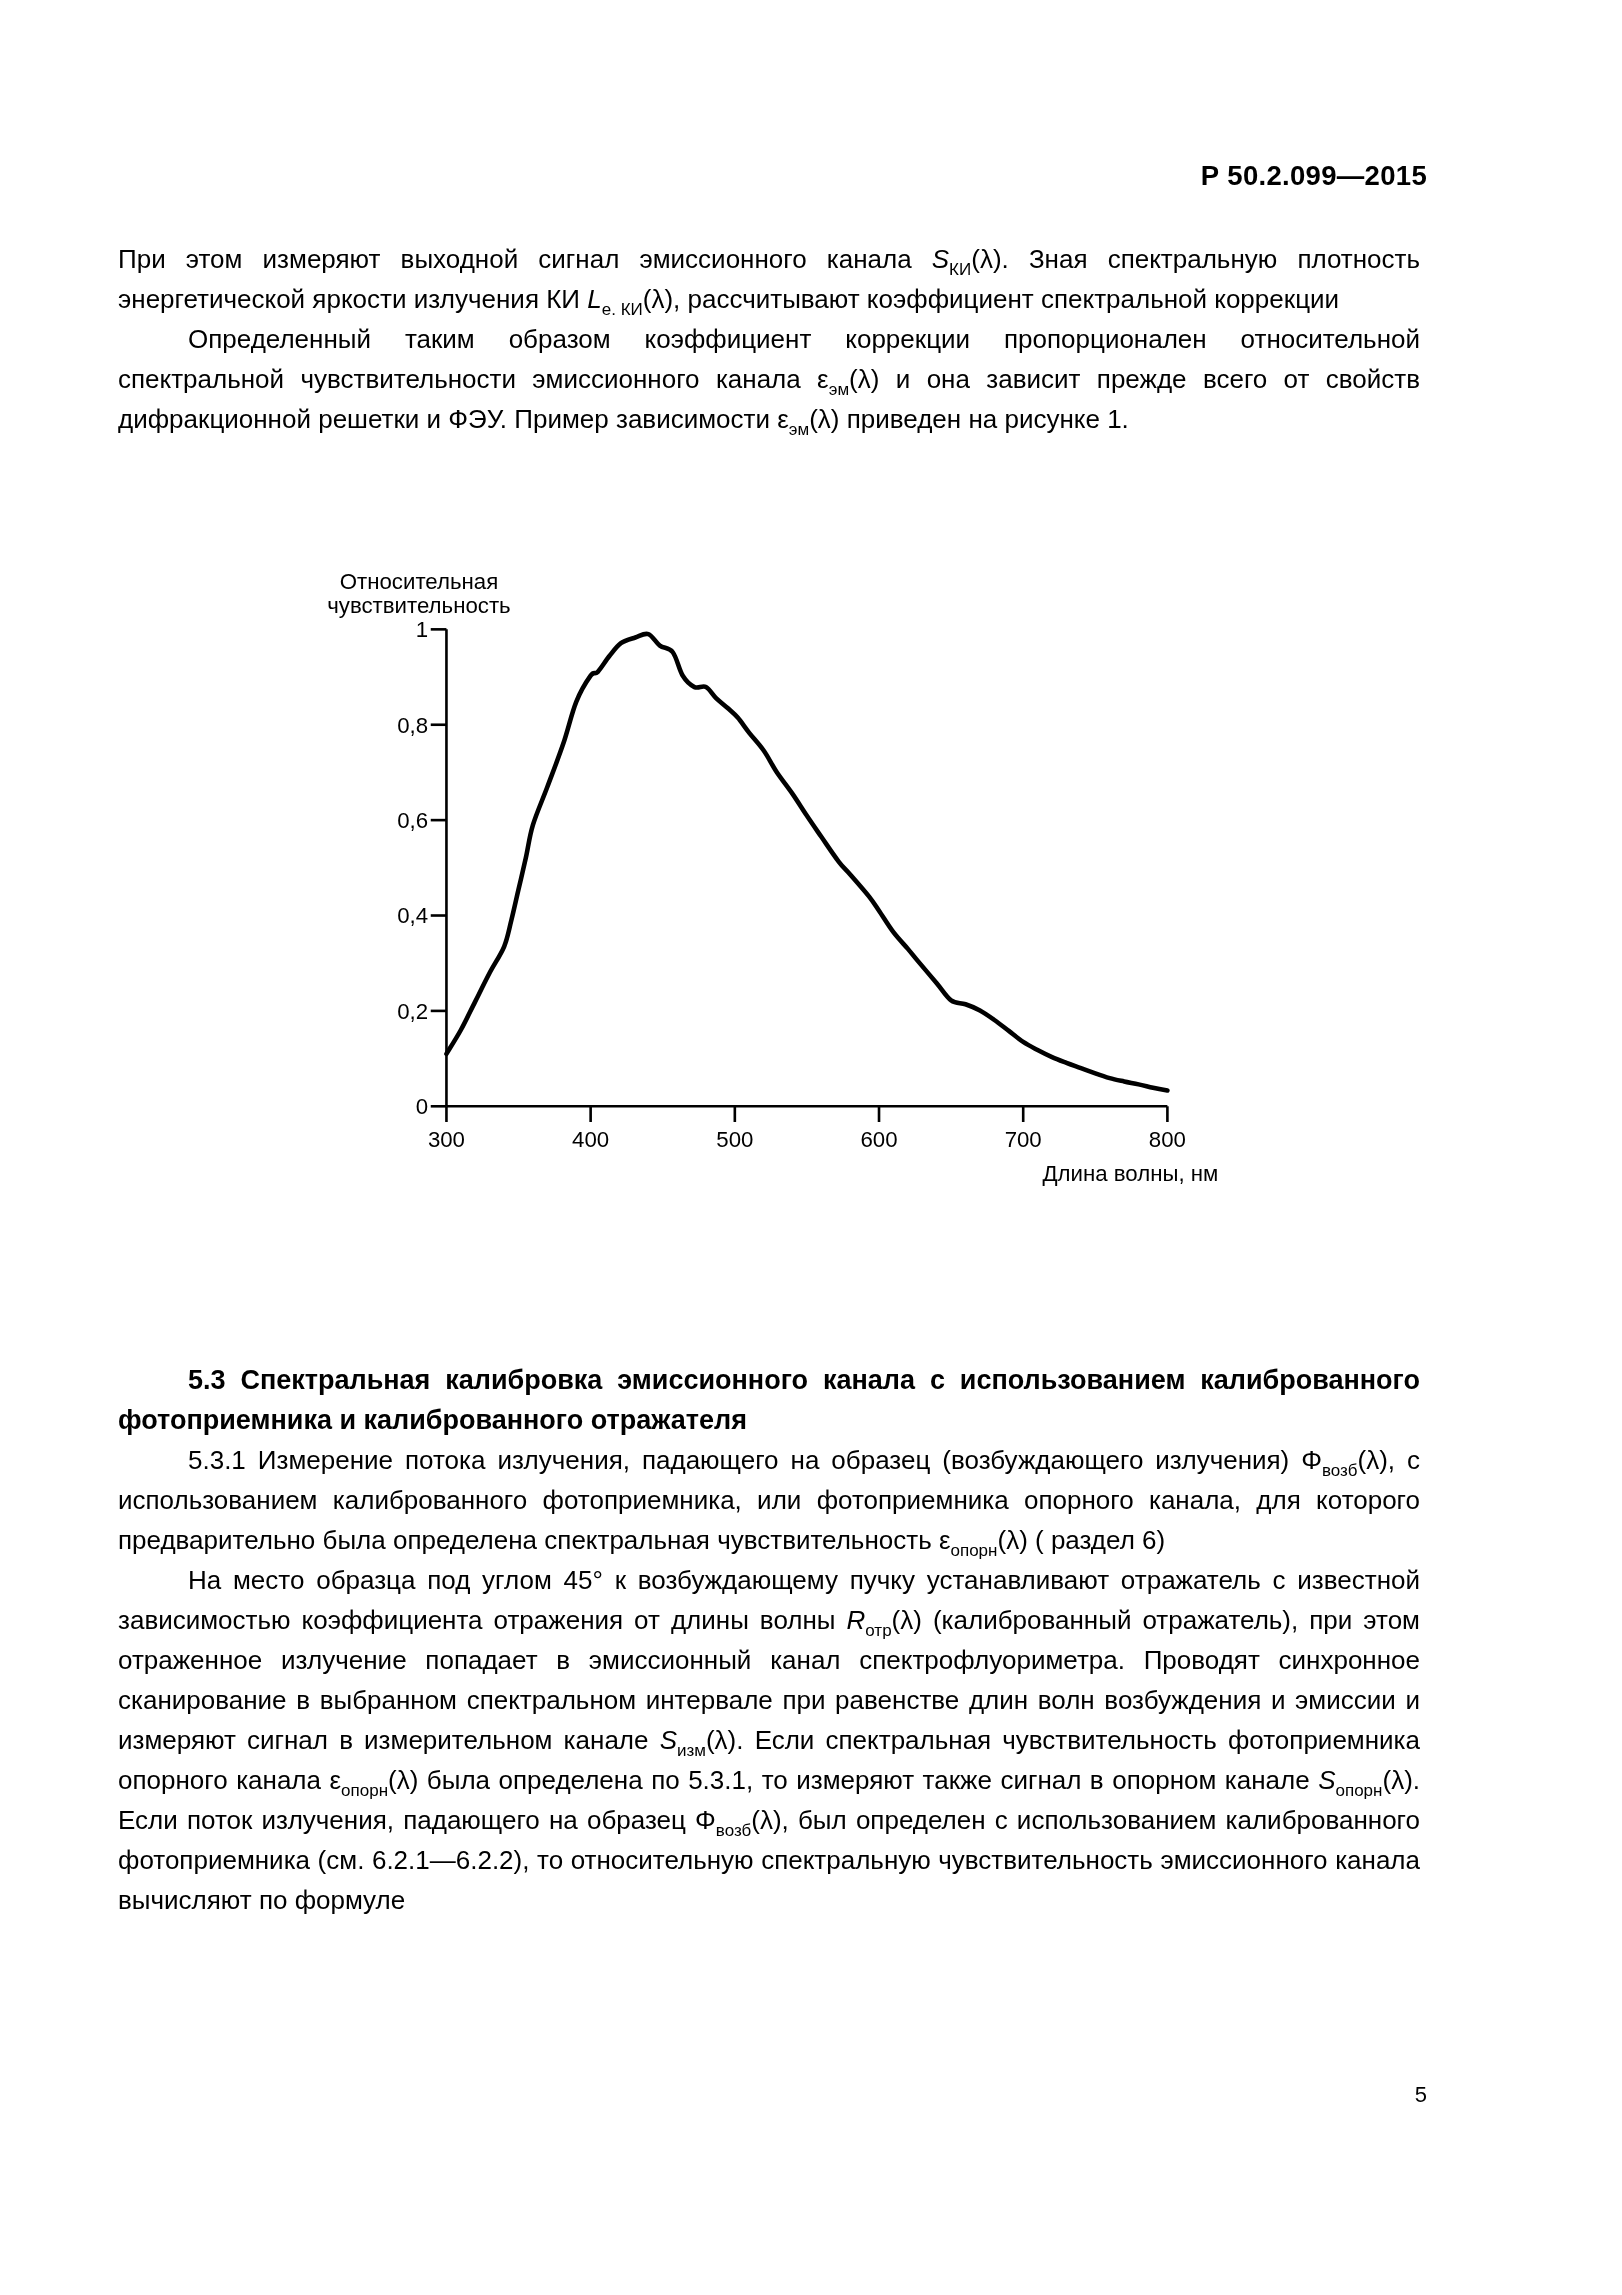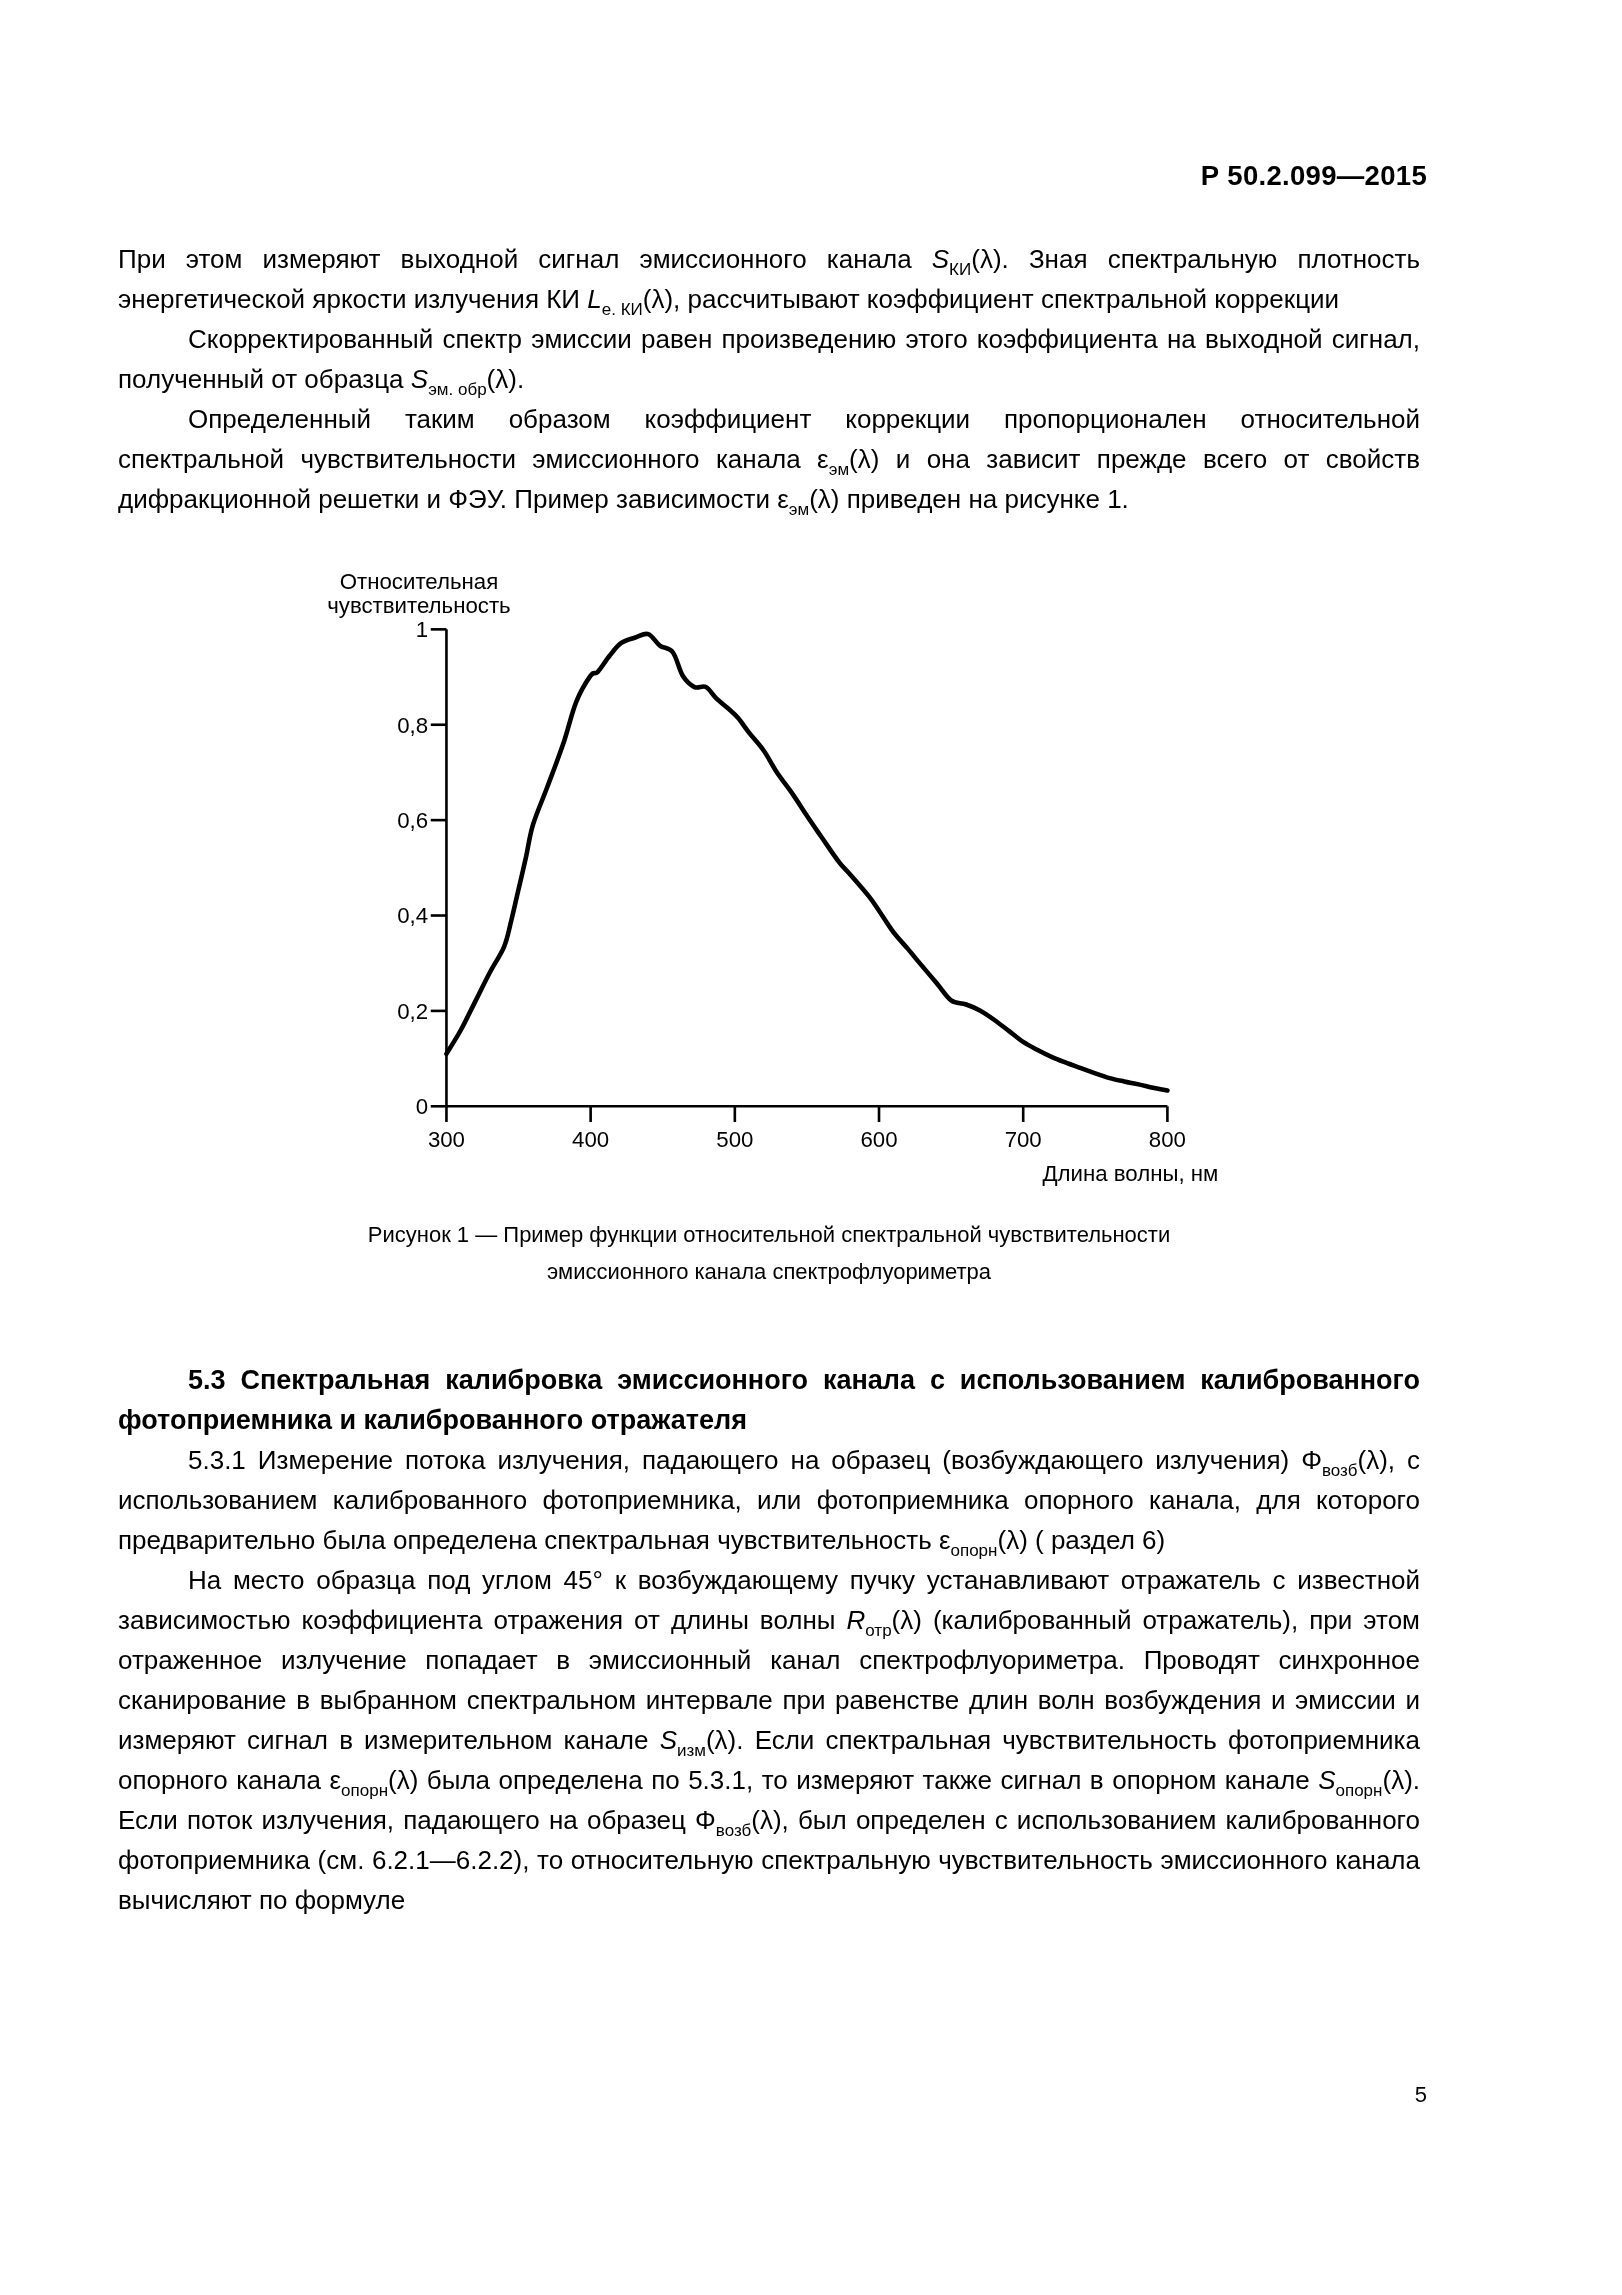--- a/index.html
+++ b/index.html
@@ -41,21 +41,20 @@
 <body>
 
 <div class="page">
 
   <div class="doc-code">Р 50.2.099—2015</div>
 
   <div class="text-block" style="top: 227px;">
     <p><span>При этом измеряют выходной сигнал эмиссионного канала </span><i class="v">S</i><sub>КИ</sub><span>(λ). Зная спектральную плотность энергетической яркости излучения КИ </span><i class="v">L</i><sub>e. КИ</sub><span>(λ), рассчитывают коэффициент спектральной коррекции</span></p>
 
 
-    <p class="indent"><span>Скорректированный спектр эмиссии равен произведению этого коэффициента на выходной сигнал, полученный от образца </span><i class="v">S</i><sub>эм. обр</sub><span>(λ).</span></p>
 
     <p class="indent"><span>Определенный таким образом коэффициент коррекции пропорционален относительной спектральной чувствительности эмиссионного канала ε</span><sub>эм</sub><span>(λ) и она зависит прежде всего от свойств дифракционной решетки и ФЭУ. Пример зависимости ε</span><sub>эм</sub><span>(λ) приведен на рисунке 1.</span></p>
   </div>
 
   <svg class="chart-svg" id="chart" viewBox="0 0 2480 3508">
     <g id="chart-ylabel">
         <text x="640" y="900" font-size="34" text-anchor="middle">Относительная</text>
         <text x="640" y="937" font-size="34" text-anchor="middle">чувствительность</text>
       </g>
     <g id="chart-axes">
@@ -145,24 +144,20 @@
         <circle cx="1673.8" cy="1640.7" r="0.1" fill="none"></circle>
         <circle cx="1695.8" cy="1648.0" r="0.1" fill="none"></circle>
         <circle cx="1717.9" cy="1653.1" r="0.1" fill="none"></circle>
         <circle cx="1739.9" cy="1657.5" r="0.1" fill="none"></circle>
         <circle cx="1762.0" cy="1662.6" r="0.1" fill="none"></circle>
         <circle cx="1784.0" cy="1666.9" r="0.1" fill="none"></circle>
       </g>
     <text id="chart-xlabel" x="1862" y="1805" font-size="34" text-anchor="end">Длина волны, нм</text>
   </svg>
 
-  <div class="caption">
-    <div>Рисунок 1 — Пример функции относительной спектральной чувствительности</div>
-    <div>эмиссионного канала спектрофлуориметра</div>
-  </div>
 
   <div class="text-block" style="top: 1348px;">
     <p class="section-title">5.3 Спектральная калибровка эмиссионного канала с использованием калиброванного фотоприемника и калиброванного отражателя</p>
     <p class="indent"><span>5.3.1 Измерение потока излучения, падающего на образец (возбуждающего излучения) Φ</span><sub>возб</sub><span>(λ), с использованием калиброванного фотоприемника, или фотоприемника опорного канала, для которого предварительно была определена спектральная чувствительность ε</span><sub>опорн</sub><span>(λ) ( раздел 6)</span></p>
     <p class="indent"><span>На место образца под углом 45° к возбуждающему пучку устанавливают отражатель с известной зависимостью коэффициента отражения от длины волны </span><i class="v">R</i><sub>отр</sub><span>(λ) (калиброванный отражатель), при этом отраженное излучение попадает в эмиссионный канал спектрофлуориметра. Проводят синхронное сканирование в выбранном спектральном интервале при равенстве длин волн возбуждения и эмиссии и измеряют сигнал в измерительном канале </span><i class="v">S</i><sub>изм</sub><span>(λ). Если спектральная чувствительность фотоприемника опорного канала ε</span><sub>опорн</sub><span>(λ) была определена по 5.3.1, то измеряют также сигнал в опорном канале </span><i class="v">S</i><sub>опорн</sub><span>(λ). Если поток излучения, падающего на образец  Φ</span><sub>возб</sub><span>(λ), был определен с использованием калиброванного фотоприемника (см. 6.2.1—6.2.2), то относительную спектральную чувствительность эмиссионного канала вычисляют по формуле</span></p>
 
   </div>
 
   <div class="page-number">5</div>
 </div>

